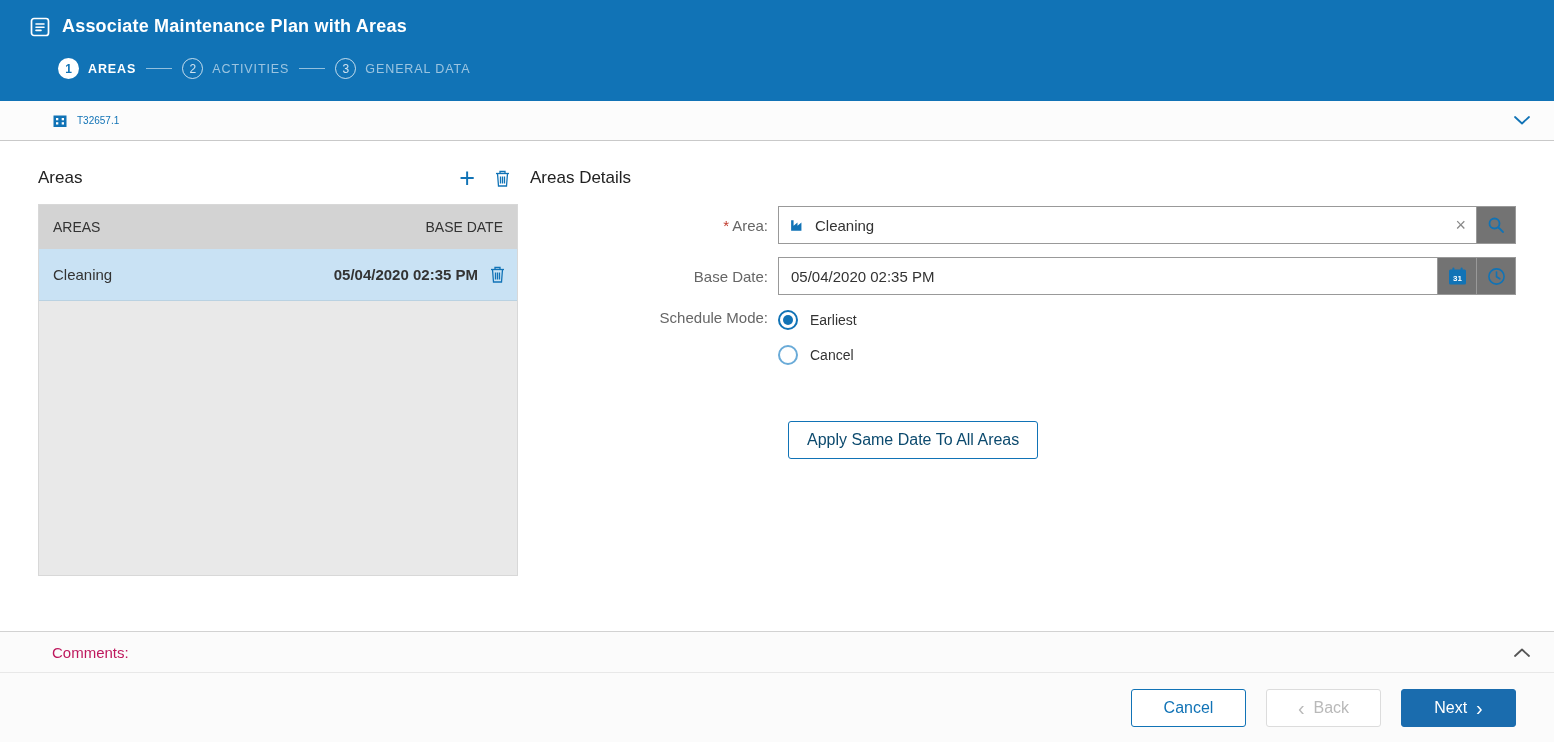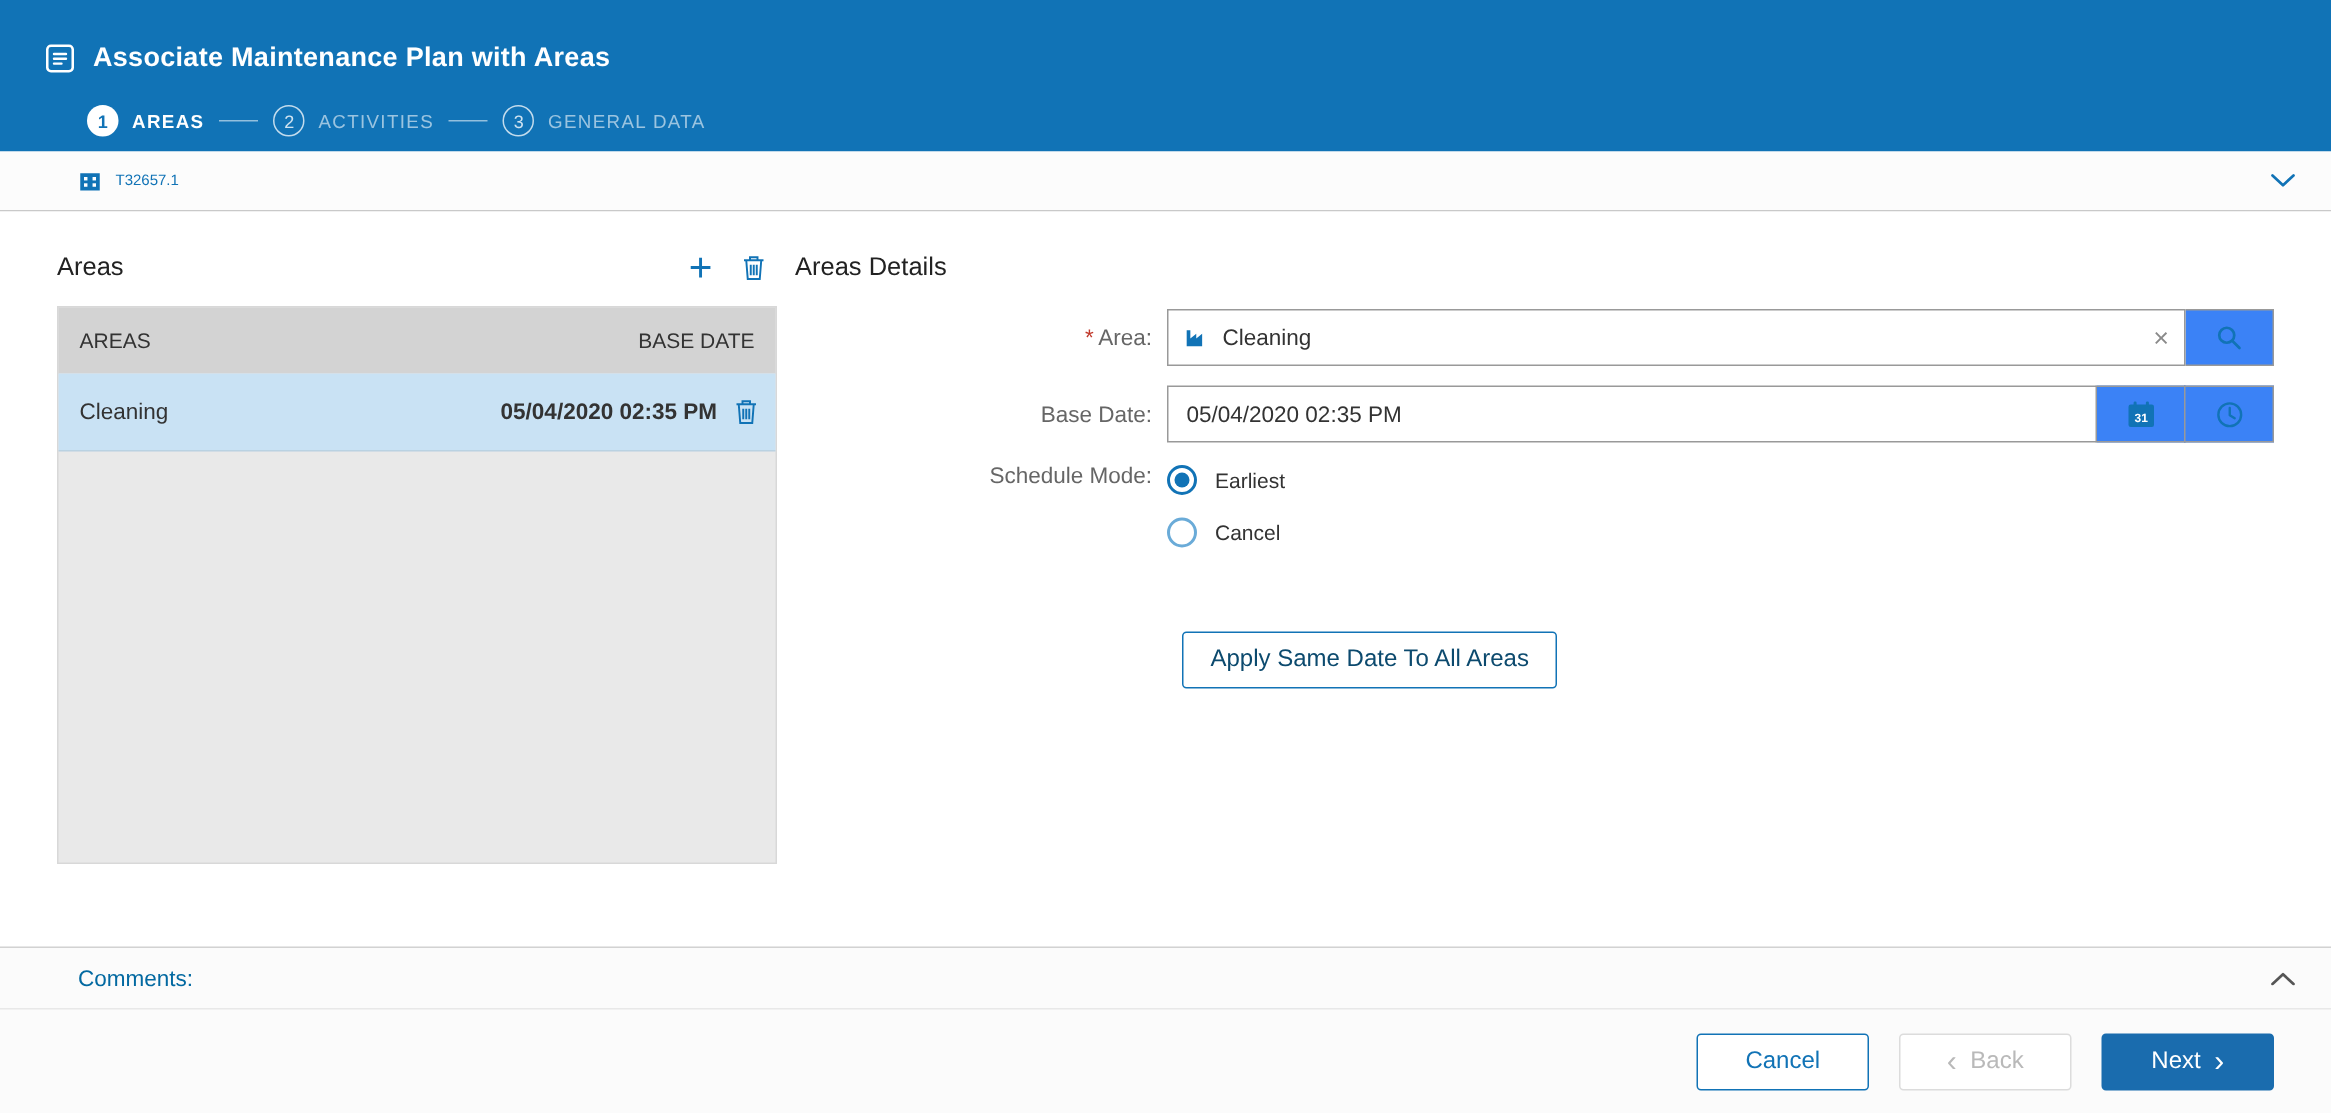--- a/index.html
+++ b/index.html
@@ -6,21 +6,21 @@
   body { margin: 0; background: #fff; }
   .app {
     width: 1554px; height: 742px;
     display: flex; flex-direction: column;
     font-family: "Liberation Sans", sans-serif;
     color: #333; background: #fff; overflow: hidden;
   }
 
   
   .wiz-header { background: #1173b6; height: 101px; flex: none; padding: 0 30px; color: #fff; }
-  .title-row { display: flex; align-items: center; gap: 12px; padding-top: 16px; margin-top: 12px; }
+  .title-row { display: flex; align-items: center; gap: 12px; padding-top: 16px; }
   .title-row h1 { font-size: 18px; font-weight: 600; margin: 0; letter-spacing: .2px; }
   .steps { display: flex; align-items: center; margin: 21px 0 0 28px; }
   .step { display: flex; align-items: center; gap: 9px; cursor: pointer; }
   .step-circle { width: 21px; height: 21px; border-radius: 50%; display: flex; align-items: center; justify-content: center; font-size: 12px; flex: none; }
   .step.active .step-circle { background: #fff; color: #1173b6; font-weight: 700; }
   .step.inactive .step-circle { border: 1px solid rgba(255,255,255,.75); color: rgba(255,255,255,.8); }
   .step-label { font-size: 12.5px; letter-spacing: .9px; }
   .step.active .step-label { font-weight: 700; color: #fff; }
   .step.inactive .step-label { color: rgba(255,255,255,.58); }
   .step-line { width: 26px; height: 1px; background: rgba(255,255,255,.55); margin: 0 10px; }
@@ -52,35 +52,35 @@
   .flabel { width: 248px; flex: none; text-align: right; color: #666; font-size: 15px; padding-right: 10px; }
   .flabel .req { color: #c0392b; margin-right: 3px; }
   .fields { flex: 1; display: flex; }
 
   .input-wrap { position: relative; flex: 1; height: 38px; border: 1px solid #999; background: #fff; display: flex; align-items: center; }
   .input-wrap input { border: none; outline: none; width: 100%; height: 100%; font-size: 15px; color: #333; font-family: inherit; background: transparent; }
   .input-wrap.with-icon input { padding: 0 32px 0 36px; }
   .input-wrap.plain input { padding: 0 12px; }
   .in-icon-left { position: absolute; left: 10px; top: 50%; transform: translateY(-50%); display: flex; }
   .clear-x { position: absolute; right: 10px; top: 50%; transform: translateY(-50%); color: #8a8a8a; font-size: 18px; cursor: pointer; line-height: 1; }
-  .attached-btn { width: 60px; height: 38px; flex: none; margin-left: -1px; border: 1px solid #999; background: #3b82f6; display: flex; align-items: center; justify-content: center; cursor: pointer; padding: 0; }
+  .attached-btn { width: 40px; height: 38px; flex: none; margin-left: -1px; border: 1px solid #999; background: #737373; display: flex; align-items: center; justify-content: center; cursor: pointer; padding: 0; }
 
   .sched-fields { flex: 1; padding-top: 2px; }
   .radio-row { display: flex; align-items: center; gap: 12px; margin-bottom: 15px; cursor: pointer; }
   .radio { width: 20px; height: 20px; border-radius: 50%; flex: none; display: flex; align-items: center; justify-content: center; }
   .radio.sel { border: 2px solid #1173b6; }
   .radio.sel::after { content: ""; width: 10px; height: 10px; border-radius: 50%; background: #1173b6; }
   .radio.unsel { border: 2px solid #6aabd8; }
   .radio-label { font-size: 14px; color: #333; }
   .sched-label { padding-top: 1px; }
 
   .apply-btn { margin: 28px 0 0 258px; height: 38px; padding: 0 18px; font-size: 16px; color: #0c4a6e; border: 1px solid #1173b6; background: #fff; border-radius: 3px; cursor: pointer; font-family: inherit; }
 
   
-  .comments { height: 41px; flex: none; border-top: 1px solid #d2d2d2; display: flex; align-items: center; padding: 0 24px 0 52px; background: #fbfbfb; font-size: 15px; color: #0369a1; }
+  .comments { height: 41px; flex: none; border-top: 1px solid #d2d2d2; display: flex; align-items: center; padding: 0 24px 0 52px; background: #fbfbfb; font-size: 15px; color: #be185d; }
 
   
   .footer { height: 70px; flex: none; border-top: 1px solid #e8e8e8; display: flex; align-items: center; justify-content: flex-end; gap: 20px; padding: 0 38px; background: #fbfbfb; }
   .btn { height: 38px; min-width: 115px; padding: 0 18px; font-size: 16px; border-radius: 3px; display: inline-flex; align-items: center; justify-content: center; gap: 9px; cursor: pointer; font-family: inherit; }
   .btn-cancel { background: #fff; border: 1px solid #1173b6; color: #1173b6; }
   .btn-back { background: #fff; border: 1px solid #dcdcdc; color: #b9b9b9; cursor: default; }
   .btn-next { background: #1a6cae; border: 1px solid #1a6cae; color: #fff; }
   .btn .chev { font-size: 20px; line-height: 1; font-family: inherit; }
 </style>
 </head>

